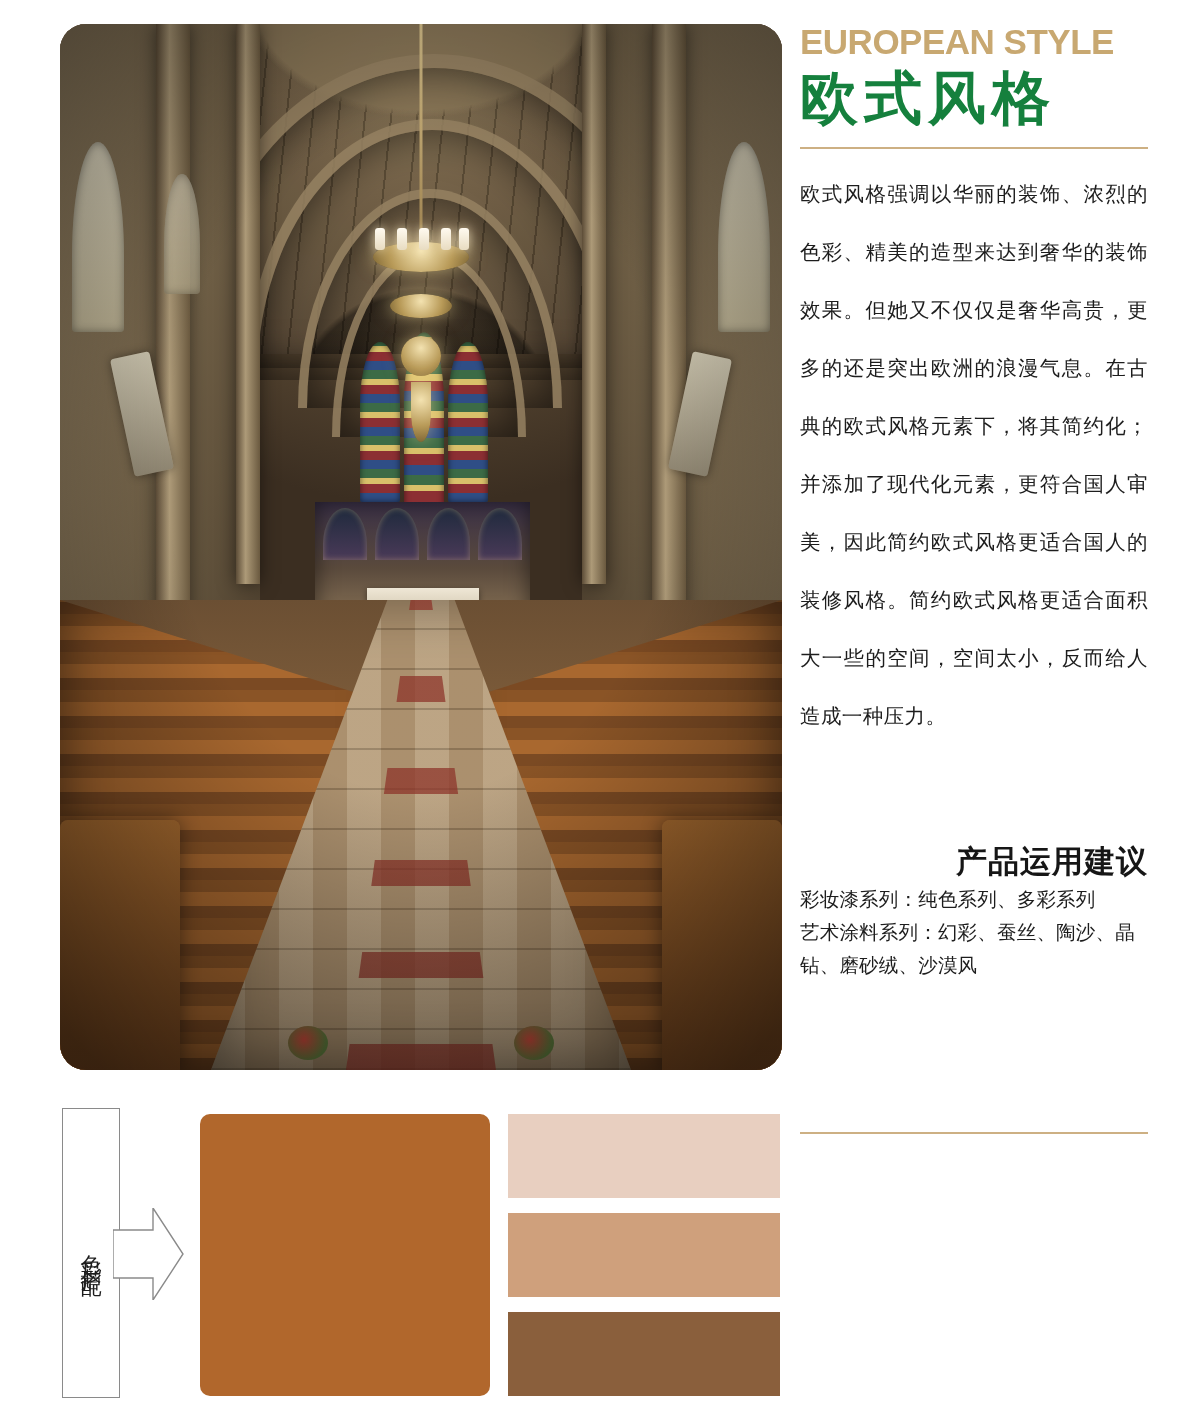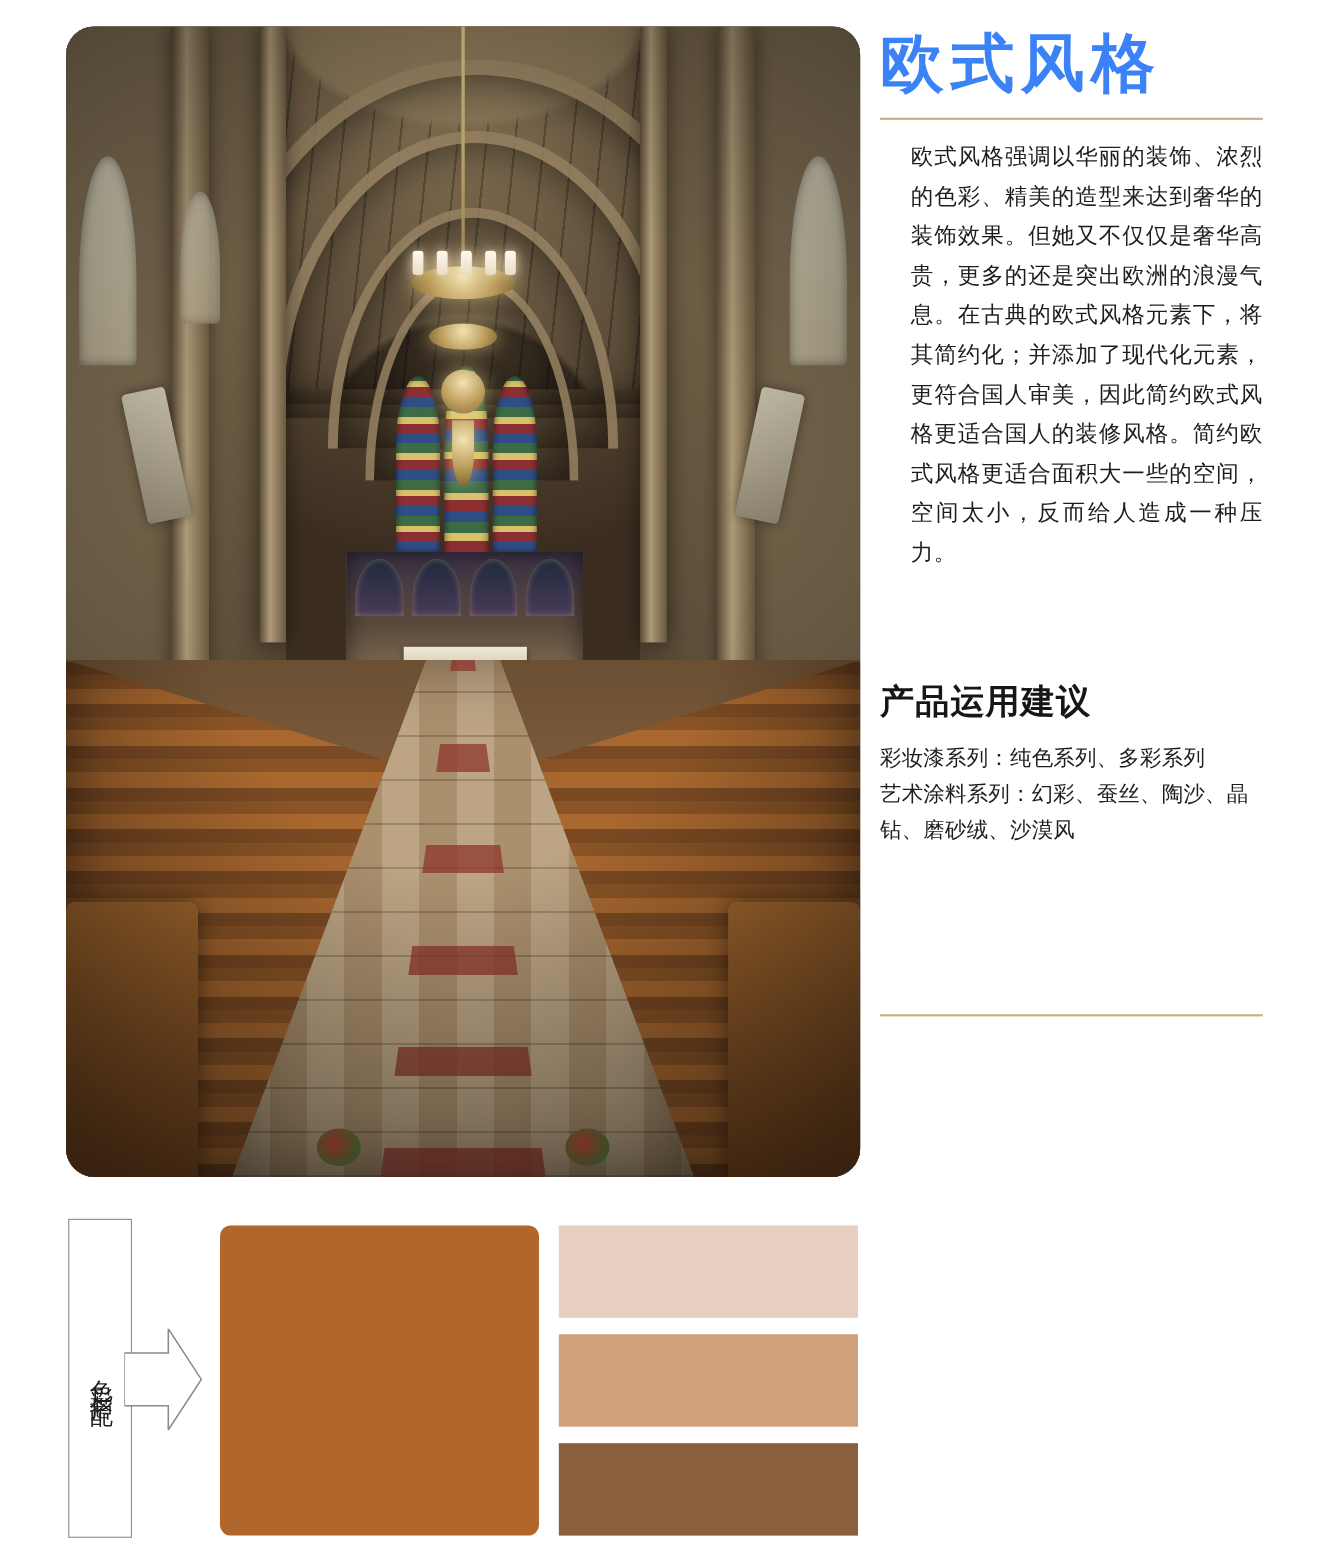--- a/index.html
+++ b/index.html
@@ -307,32 +307,32 @@
     line-height: 1.05;
     white-space: nowrap;
   }
   .divider {
     height: 2px;
     background: #cdb083;
     margin: 18px 0 16px 0;
   }
   .body-text {
     font-size: 20.5px;
-    line-height: 36px;
+    line-height: 58px;
     color: #1d1d1d;
     text-align: justify;
     letter-spacing: .4px;
-    margin-left: 28px;
   }
   .section-title {
     font-weight: bold;
     font-size: 31px;
     color: #161616;
     letter-spacing: 1px;
-    margin: 96px 0 14px 0;
+    margin: 96px 0 0 0;
+    text-align: right;
   }
   .suggest-block {
     font-size: 19.5px;
     line-height: 33px;
     color: #1d1d1d;
     letter-spacing: .2px;
   }
   .suggest-block p { margin: 0; }
   .bottom-rule {
     height: 2px;
@@ -452,21 +452,22 @@
       <div class="flowers f2"></div>
     </div>
 
     <div class="banner b1"></div>
     <div class="banner b2"></div>
     <div class="photo-vignette"></div>
   </div>
 </div>
 
 <div class="right-col">
-  <div class="title-cn" style="color: #3b82f6;">欧式风格</div>
+  <div class="title-en">EUROPEAN STYLE</div>
+  <div class="title-cn" style="color: #15803d;">欧式风格</div>
   <div class="divider" style="background: rgb(205, 176, 131);"></div>
   <div class="body-text">欧式风格强调以华丽的装饰、浓烈的色彩、精美的造型来达到奢华的装饰效果。但她又不仅仅是奢华高贵，更多的还是突出欧洲的浪漫气息。在古典的欧式风格元素下，将其简约化；并添加了现代化元素，更符合国人审美，因此简约欧式风格更适合国人的装修风格。简约欧式风格更适合面积大一些的空间，空间太小，反而给人造成一种压力。</div>
 
   <div class="section-title">产品运用建议</div>
   <div class="suggest-block">
     <p>彩妆漆系列：纯色系列、多彩系列</p>
     <p>艺术涂料系列：幻彩、蚕丝、陶沙、晶钻、磨砂绒、沙漠风</p>
   </div>
 
   <div class="bottom-rule" style="background: rgb(205, 176, 131);"></div>

